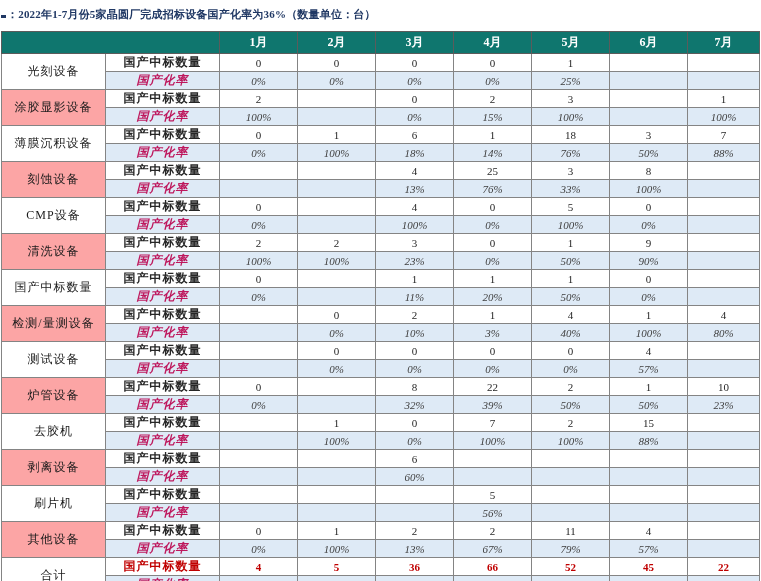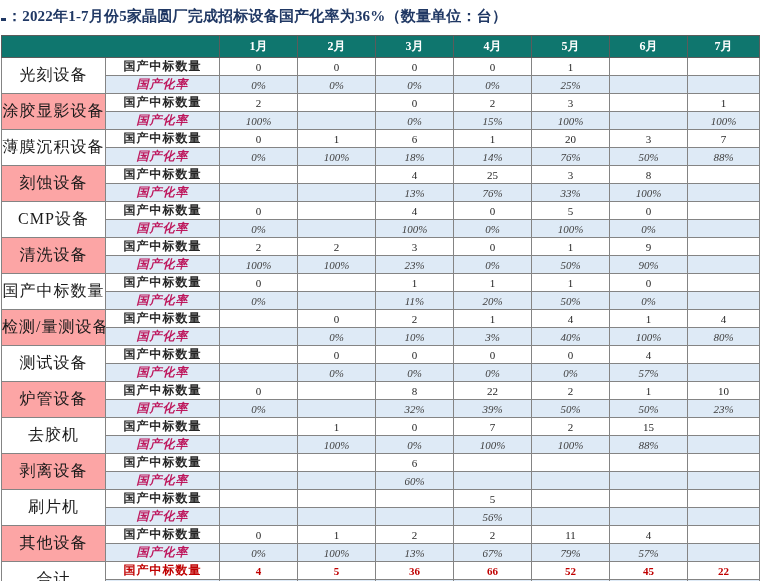--- a/index.html
+++ b/index.html
@@ -6,21 +6,21 @@
   body{
     width:761px;height:581px;
     background:#ffffff;
     font-family:"Liberation Serif","DejaVu Serif",serif;
     overflow:hidden;
     position:relative;
   }
   .title{
     position:relative;
     margin:7px 0 9px 1px;
-    font-size:15px;
+    font-size:11px;
     font-weight:bold;
     color:#203864;
     letter-spacing:0.2px;
     white-space:nowrap;
   }
   
   .title::before{
     content:"";
     display:inline-block;
     width:5px;height:3px;
@@ -51,21 +51,21 @@
     font-weight:bold;
     height:21px;
     border-color:#5b5b5b;
   }
   tbody td{
     height:15px;
     font-size:11px;
     color:#262626;
   }
   td.cat{
-    font-size:16px;
+    font-size:12px;
     color:#1a1a1a;
     background:#ffffff;
     letter-spacing:1px;
   }
   td.cat.alt{ background:#fca5a5; }
   td.lbl{ font-size:12px; letter-spacing:1px; }
   td.lbl-count{ font-weight:bold; }
   tr.count-row td{ background:#ffffff; }
   tr.rate-row td{
     background:#DEEAF6;
@@ -150,21 +150,21 @@
         <td></td>
         <td>100%</td>
       </tr>
       <tr class="count-row">
         <td rowspan="2" class="cat">薄膜沉积设备</td>
         <td class="lbl lbl-count">国产中标数量</td>
         <td>0</td>
         <td>1</td>
         <td>6</td>
         <td>1</td>
-        <td>20</td>
+        <td>18</td>
         <td>3</td>
         <td>7</td>
       </tr>
       <tr class="rate-row">
         <td class="lbl lbl-rate">国产化率</td>
         <td>0%</td>
         <td>100%</td>
         <td>18%</td>
         <td>14%</td>
         <td>76%</td>

